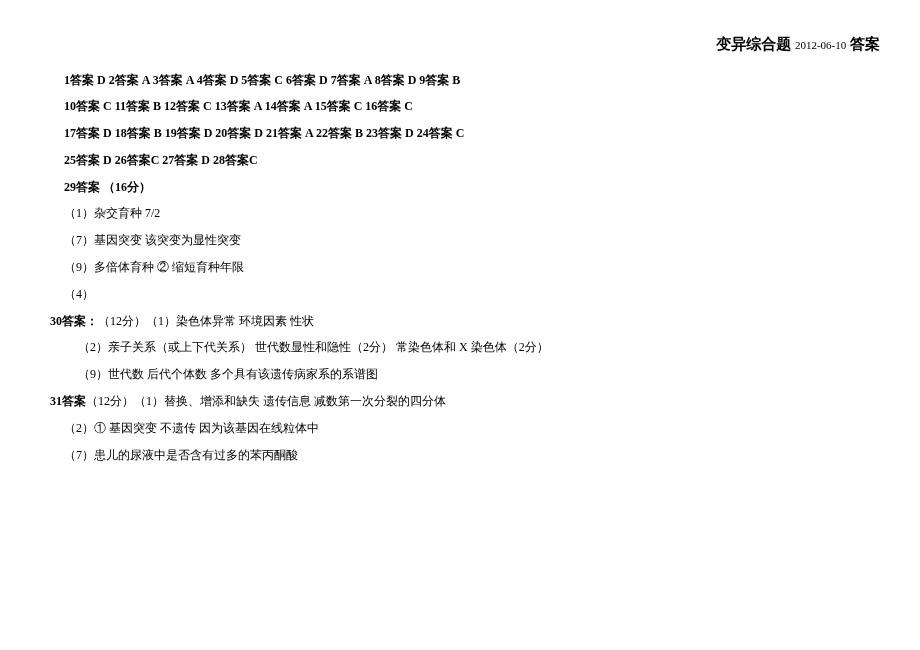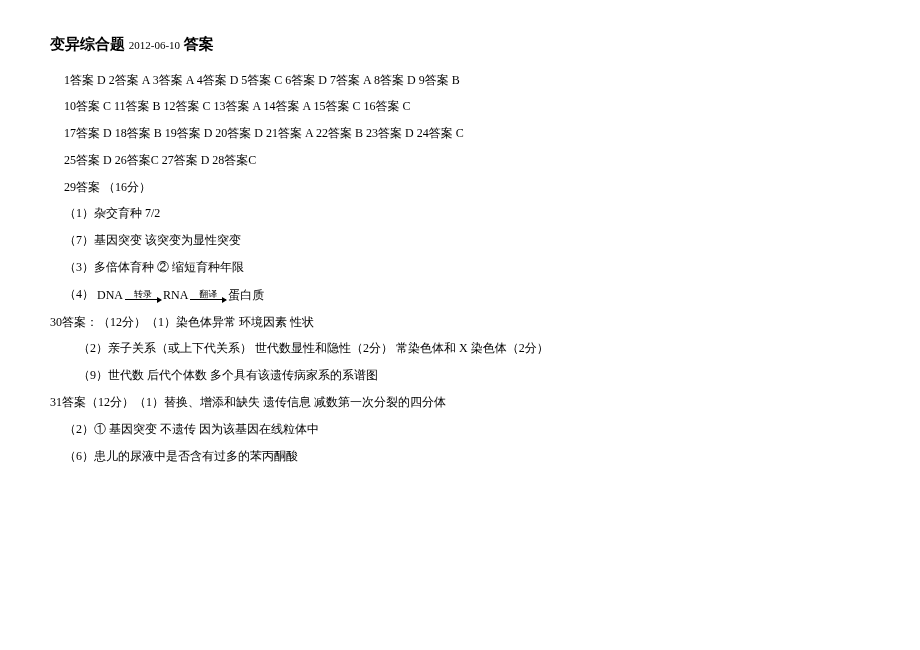--- a/index.html
+++ b/index.html
@@ -7,35 +7,35 @@
     width: 920px;
     height: 650px;
     background: #ffffff;
     font-family: "SimSun", "宋体", serif;
     font-size: 12px;
     color: #000;
     padding: 30px 40px 30px 50px;
     line-height: 1.9;
   }
   .title {
-    text-align: left;
+    text-align: right;
     font-size: 15px;
     font-weight: bold;
     margin-bottom: 10px;
     font-family: "SimSun", serif;
   }
   .title .date {
     font-size: 11px;
     font-weight: normal;
   }
   .row {
     margin-bottom: 4px;
     white-space: nowrap;
   }
-  .bold { font-weight: normal; }
+  .bold { font-weight: bold; }
   .indent1 { padding-left: 14px; }
   .indent2 { padding-left: 28px; font-family: Liberation Serif, serif; }
   .flow {
     display: inline-flex;
     align-items: center;
     vertical-align: middle;
   }
   .arrow {
     display: inline-flex;
     flex-direction: column;
@@ -70,41 +70,28 @@
 </div>
 
 <div class="row bold indent1">1答案 D   2答案 A     3答案 A   4答案 D   5答案 C   6答案 D     7答案 A   8答案 D   9答案   B</div>
 <div class="row bold indent1">10答案   C   11答案   B   12答案   C   13答案   A   14答案    A    15答案 C    16答案 C</div>
 <div class="row bold indent1">17答案 D   18答案 B   19答案 D   20答案 D     21答案 A   22答案 B   23答案 D    24答案 C</div>
 <div class="row bold indent1">25答案  D     26答案C    27答案  D   28答案C</div>
 
 <div class="row bold indent1">29答案  （16分）</div>
 <div class="row indent1">（1）杂交育种        7/2</div>
 <div class="row indent1">（7）基因突变    该突变为显性突变</div>
-<div class="row indent1">（3）多倍体育种        ②           缩短育种年限</div>
+<div class="row indent1">（9）多倍体育种        ②           缩短育种年限</div>
 <div class="row indent1">
   <span>（4）</span>
-  <span class="flow">
-    <span>DNA</span>
-    <span class="arrow">
-      <span class="lbl">转录</span>
-      <span class="arrline"></span>
-    </span>
-    <span>RNA</span>
-    <span class="arrow">
-      <span class="lbl">翻译</span>
-      <span class="arrline"></span>
-    </span>
-    <span>蛋白质</span>
-  </span>
 </div>
 
 <div class="row">
   <span class="bold">30答案：</span><span>（12分）（1）染色体异常    环境因素    性状</span>
 </div>
 <div class="row indent2">（2）亲子关系（或上下代关系）    世代数显性和隐性（2分）  常染色体和 X 染色体（2分）</div>
 <div class="row indent2">（9）世代数    后代个体数    多个具有该遗传病家系的系谱图</div>
 
 <div class="row">
   <span class="bold">31答案</span><span>（12分）（1）替换、增添和缺失     遗传信息         减数第一次分裂的四分体</span>
 </div>
 <div class="row indent1">（2）①   基因突变   不遗传    因为该基因在线粒体中</div>
-<div class="row indent1">（6）患儿的尿液中是否含有过多的苯丙酮酸</div>
+<div class="row indent1">（7）患儿的尿液中是否含有过多的苯丙酮酸</div>
 
 </body></html>

